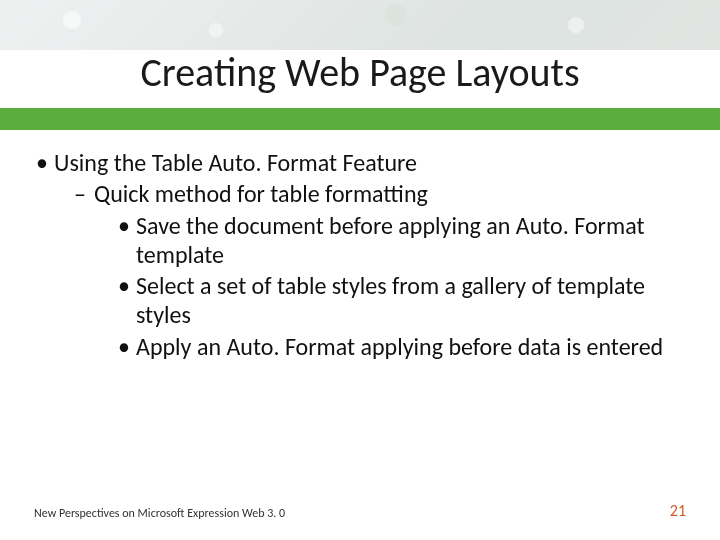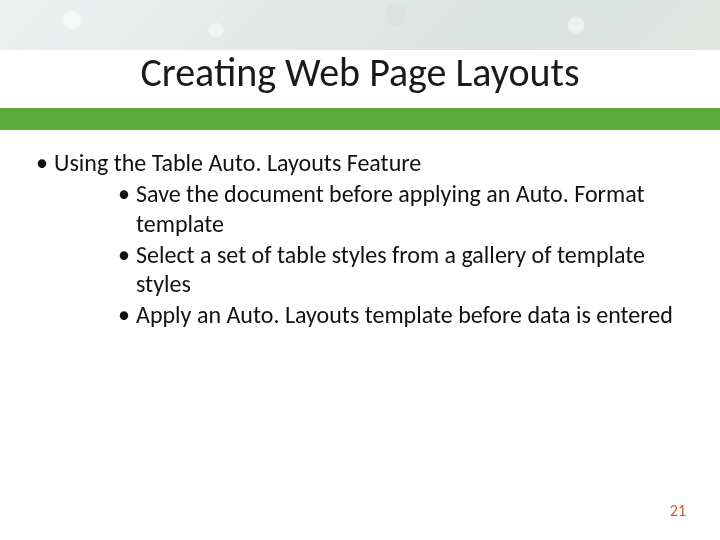--- a/index.html
+++ b/index.html
@@ -47,20 +47,22 @@
 </style>
 </head>
 <body>
 
 <div class="slide">
   <div class="header-bg"></div>
   <div class="title">Creating Web Page Layouts</div>
   <div class="green-bar"></div>
 
   <div class="content">
-    <div class="l1">Using the Table Auto. Layouts Feature</div>
+    <div class="l1">Using the Table Auto. Format Feature</div>
+    <div class="l2">Quick method for table formatting</div>
     <div class="l3">Save the document before applying an Auto. Format template</div>
     <div class="l3">Select a set of table styles from a gallery of template styles</div>
-    <div class="l3">Apply an Auto. Layouts template before data is entered</div>
+    <div class="l3">Apply an Auto. Format applying before data is entered</div>
   </div>
 
+  <div class="footer-left">New Perspectives on Microsoft Expression Web 3. 0</div>
   <div class="footer-right">21</div>
 </div>
 
 </body></html>

